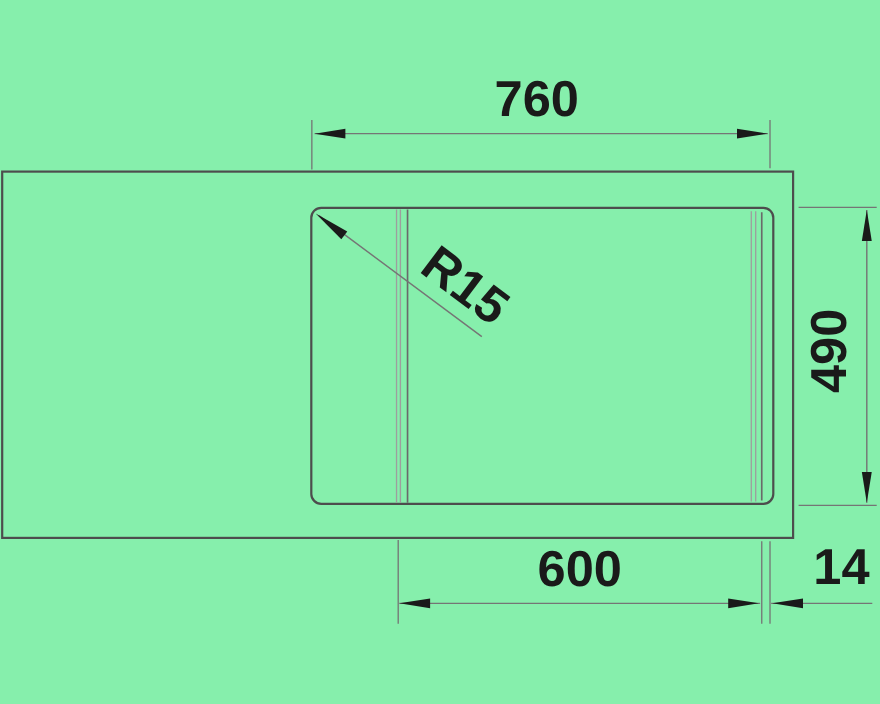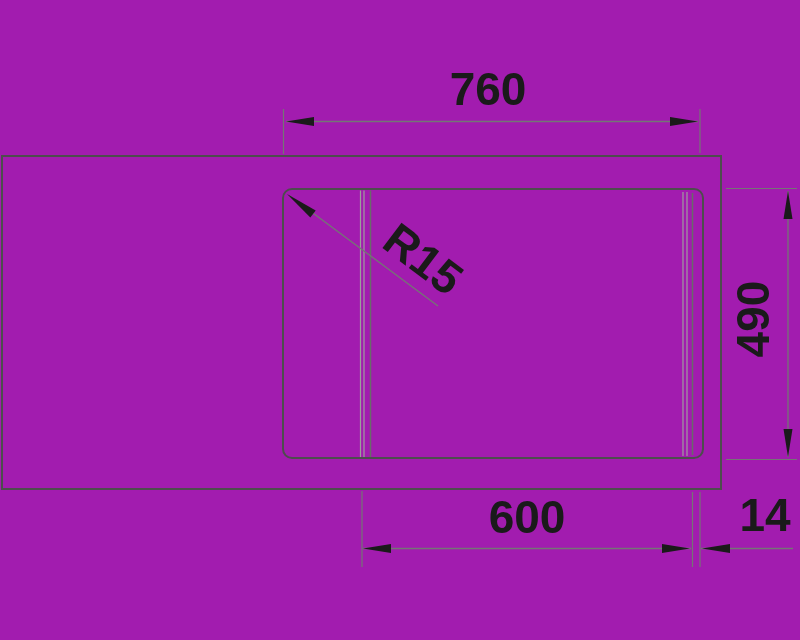--- a/index.html
+++ b/index.html
@@ -1,16 +1,16 @@
 <!DOCTYPE html>
 <html><head>
 <meta charset="utf-8">
 <style>
   html,body{margin:0;padding:0;background:#ffffff;width:800px;height:640px;overflow:hidden;}
-  .stage{position:relative;width:800px;height:640px;background:#a21caf;}
+  .stage{position:relative;width:800px;height:640px;background:#86efac;}
   svg{position:absolute;left:0;top:0;}
   .outline{fill:none;stroke:#4d4d4d;stroke-width:2;}
   .bowl{fill:none;stroke:#4d4d4d;stroke-width:2;}
   .dimline{stroke:#757575;stroke-width:1.3;fill:none;}
   .extline{stroke:#757575;stroke-width:1.2;fill:none;}
   .innerline-light{stroke:#9e9e9e;stroke-width:1.2;fill:none;}
   .innerline-dark{stroke:#6a6a6a;stroke-width:1.5;fill:none;}
   .arrowhead{fill:#1a1a1a;stroke:none;}
   .dimtext{font-family:"Liberation Sans",sans-serif;font-weight:bold;font-size:46px;fill:#1a1a1a;}
 </style>

